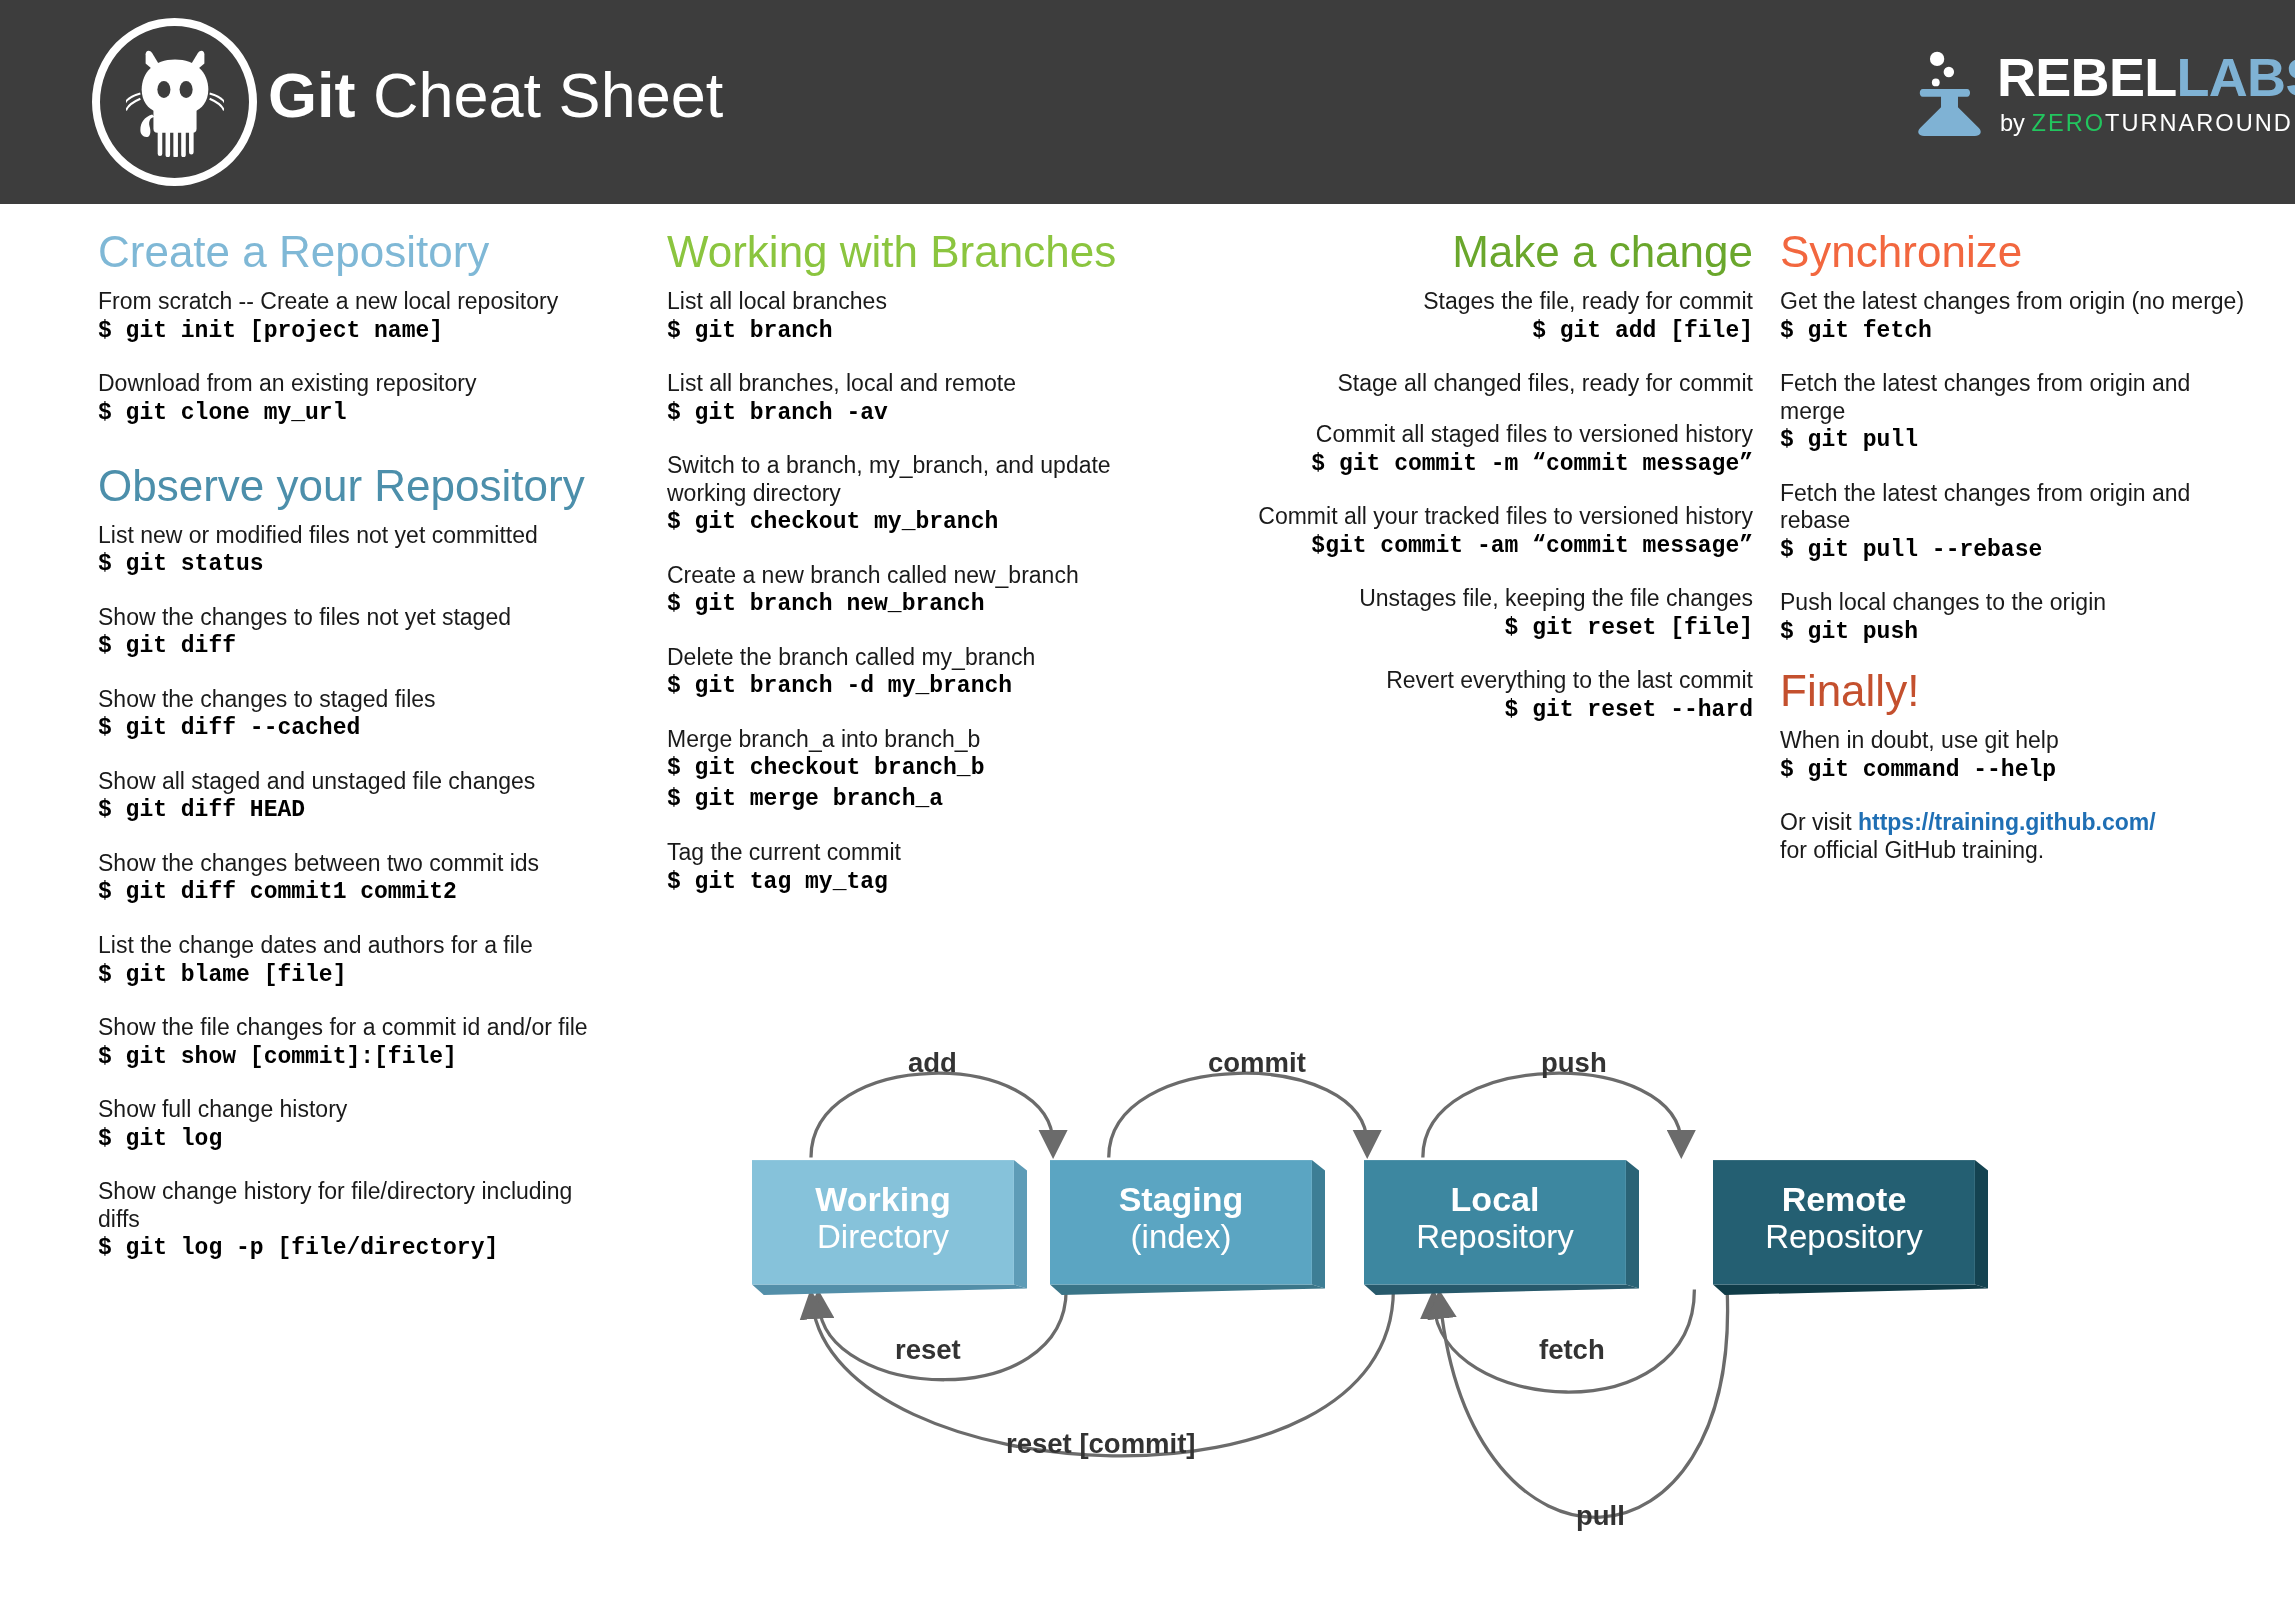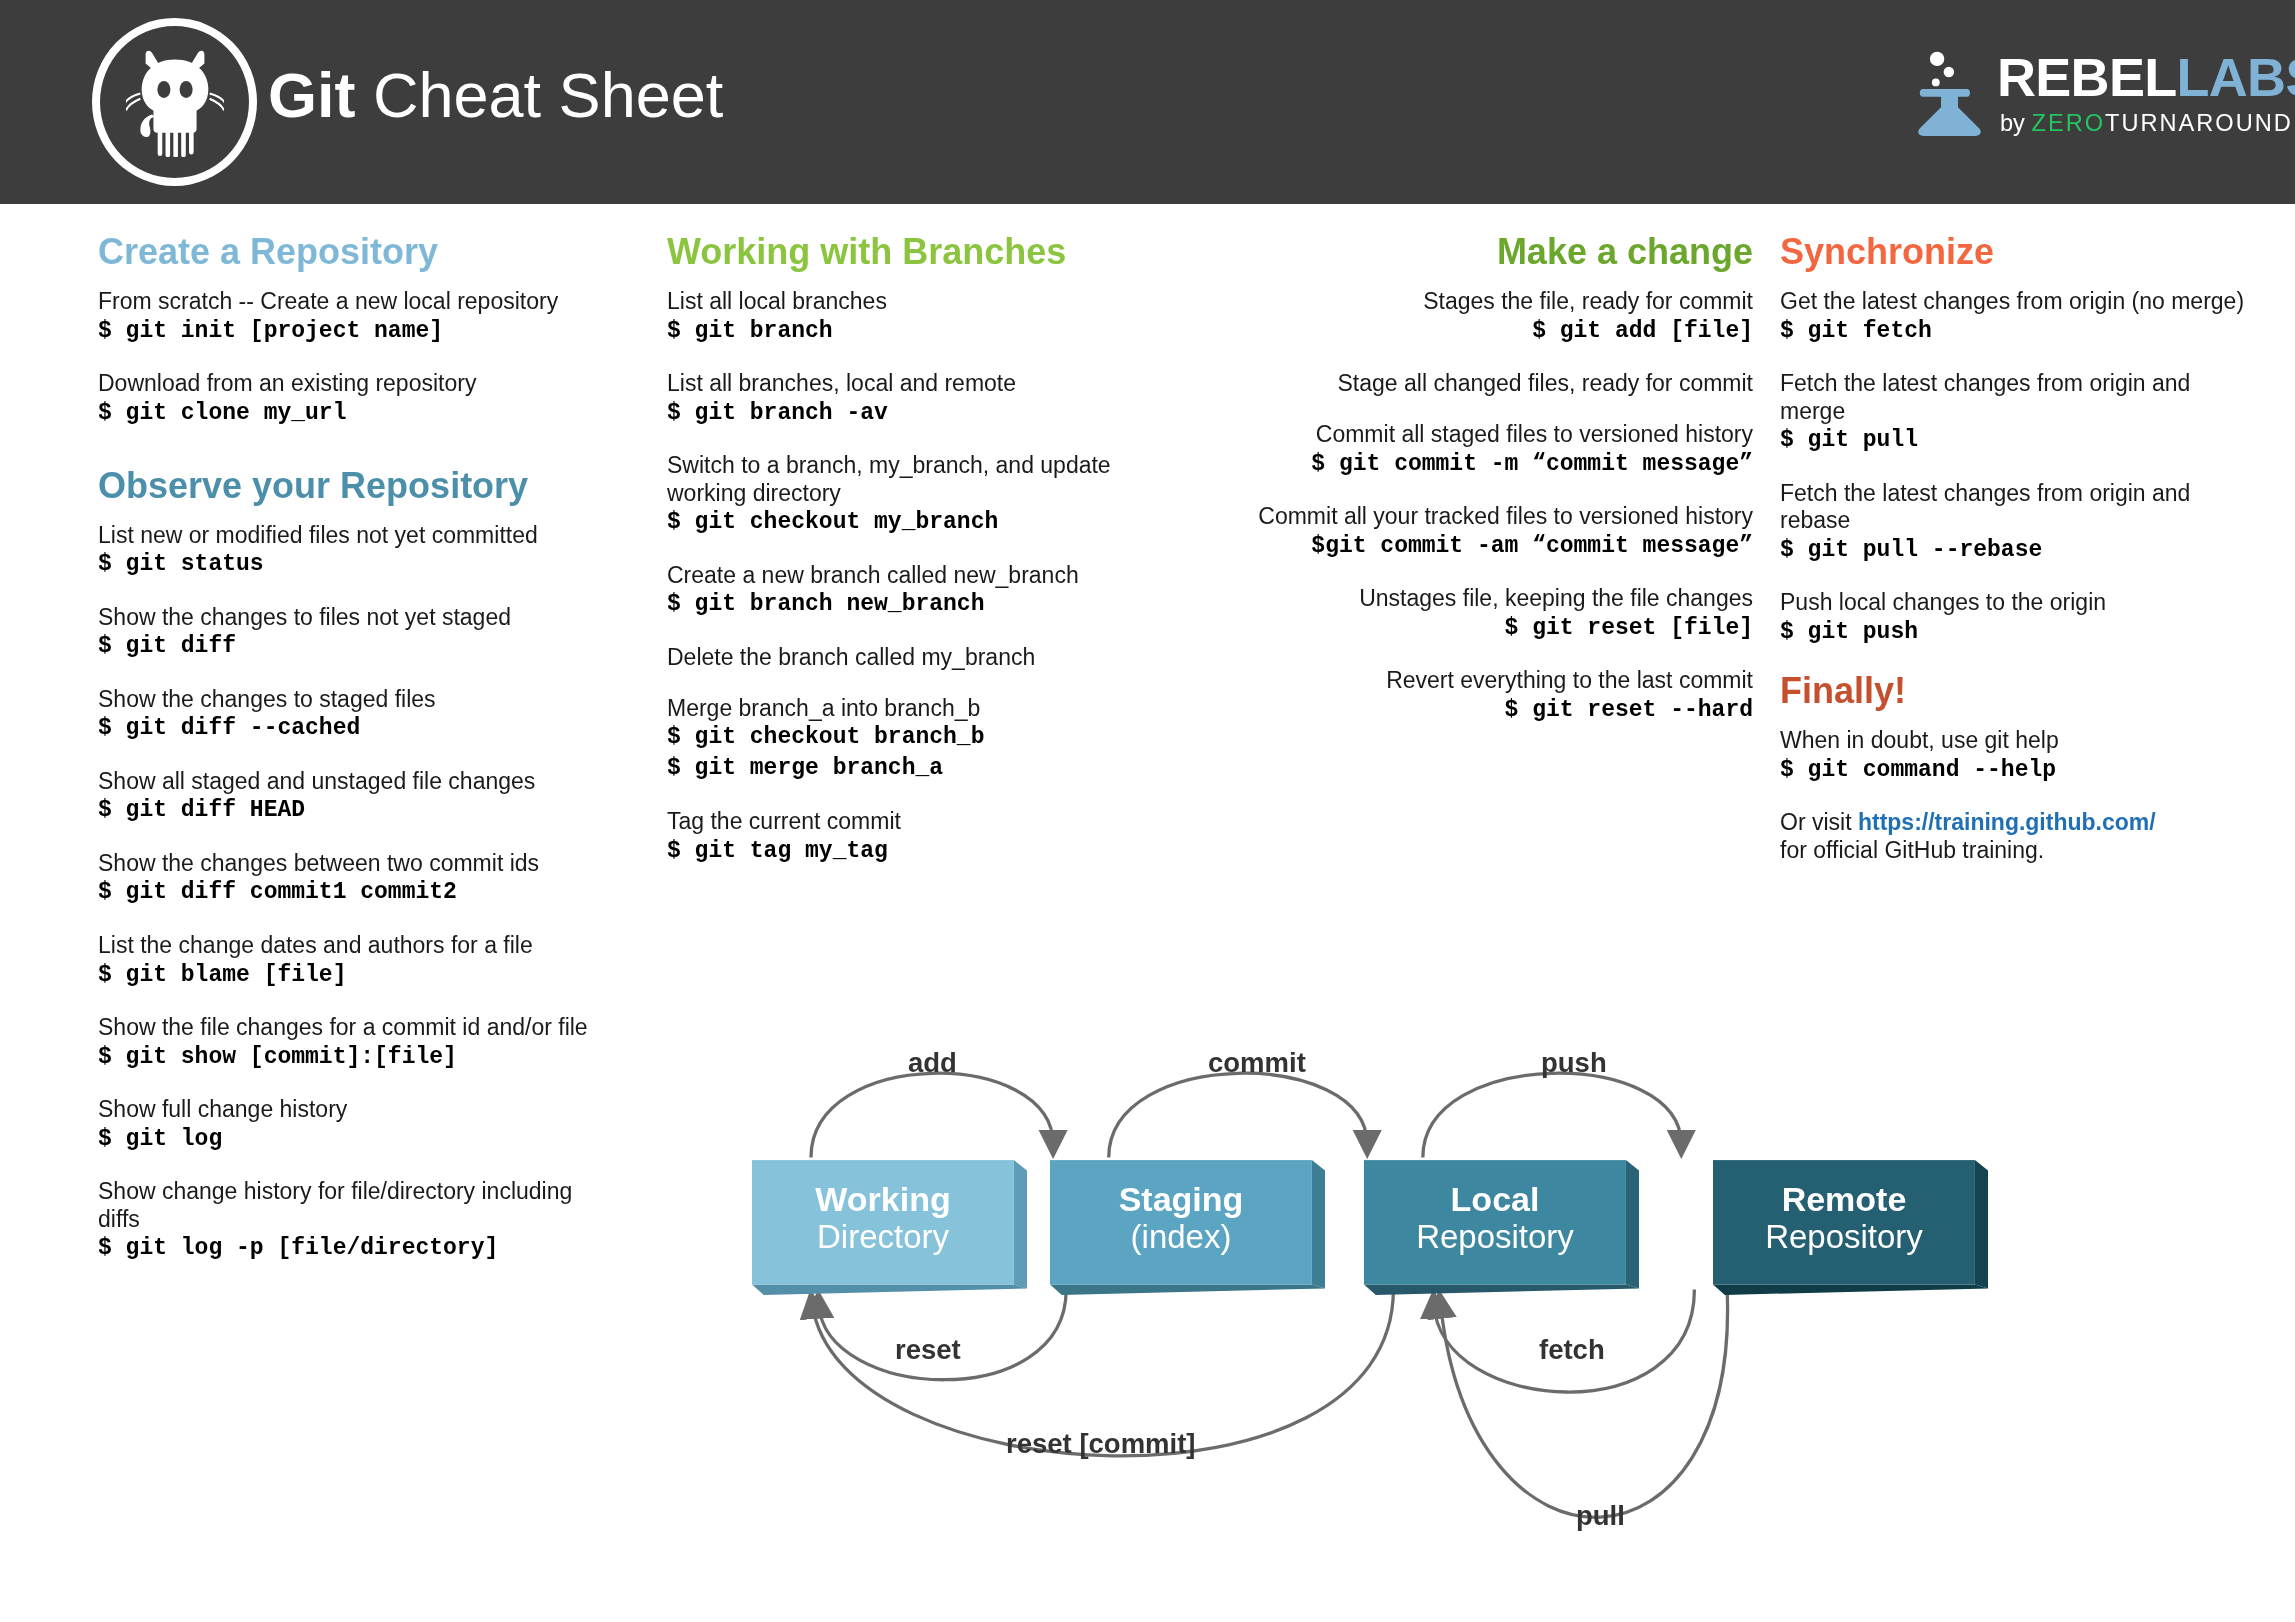--- a/index.html
+++ b/index.html
@@ -54,21 +54,21 @@
   #rl-sub .turn { color: #ffffff; font-weight: normal; }
 
   
   .col { position: absolute; top: 232px; }
   #col1 { left: 98px; width: 517px; }
   #col2 { left: 667px; width: 523px; }
   #col3 { left: 1230px; width: 523px; text-align: right; }
   #col4 { left: 1780px; width: 471px; }
 
   h2.sec {
-    font-size: 36px; font-weight: bold; line-height: 39px;
+    font-size: 44px; font-weight: normal; line-height: 39px;
     margin-bottom: 17px; white-space: nowrap;
   }
   h2.sec.mt { margin-top: 37px; }
   .c-lightblue { color: #7fb8d6; }
   .c-blue      { color: #4c8fab; }
   .c-green     { color: #8bc53f; }
   .c-dkgreen   { color: #6aa72c; }
   .c-orange    { color: #f2673f; }
   .c-rust      { color: #c4502e; }
 
@@ -214,20 +214,21 @@
   <div class="block">
     <div class="desc">Switch to a branch, my_branch, and update working directory</div>
     <div class="cmd">$ git checkout my_branch</div>
   </div>
   <div class="block">
     <div class="desc">Create a new branch called new_branch</div>
     <div class="cmd">$ git branch new_branch</div>
   </div>
   <div class="block">
     <div class="desc">Delete the branch called my_branch</div>
+    <div class="cmd">$ git branch -d my_branch</div>
   </div>
   <div class="block">
     <div class="desc">Merge branch_a into branch_b</div>
     <div class="cmd">$ git checkout branch_b
 $ git merge branch_a</div>
   </div>
   <div class="block">
     <div class="desc">Tag the current commit</div>
     <div class="cmd">$ git tag my_tag</div>
   </div>

